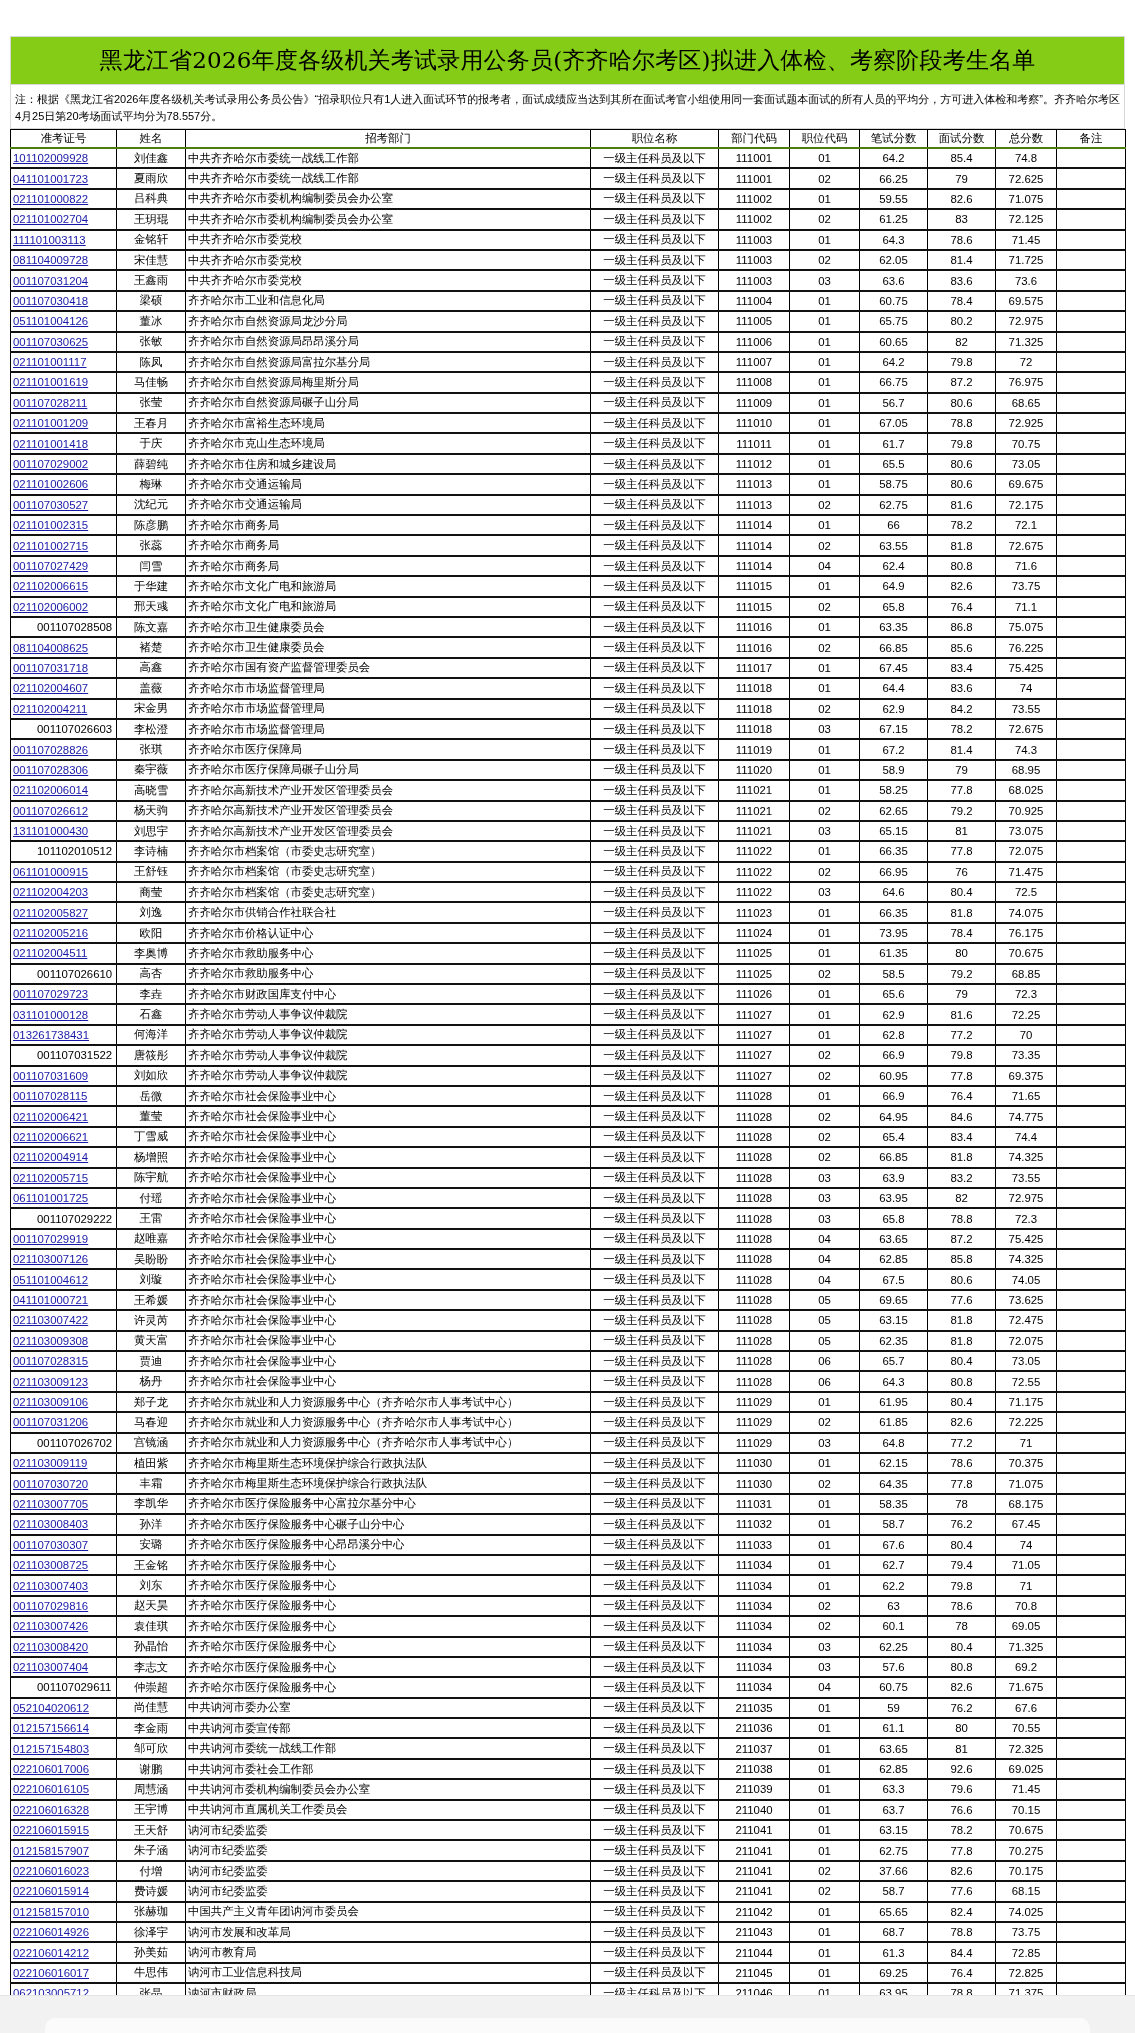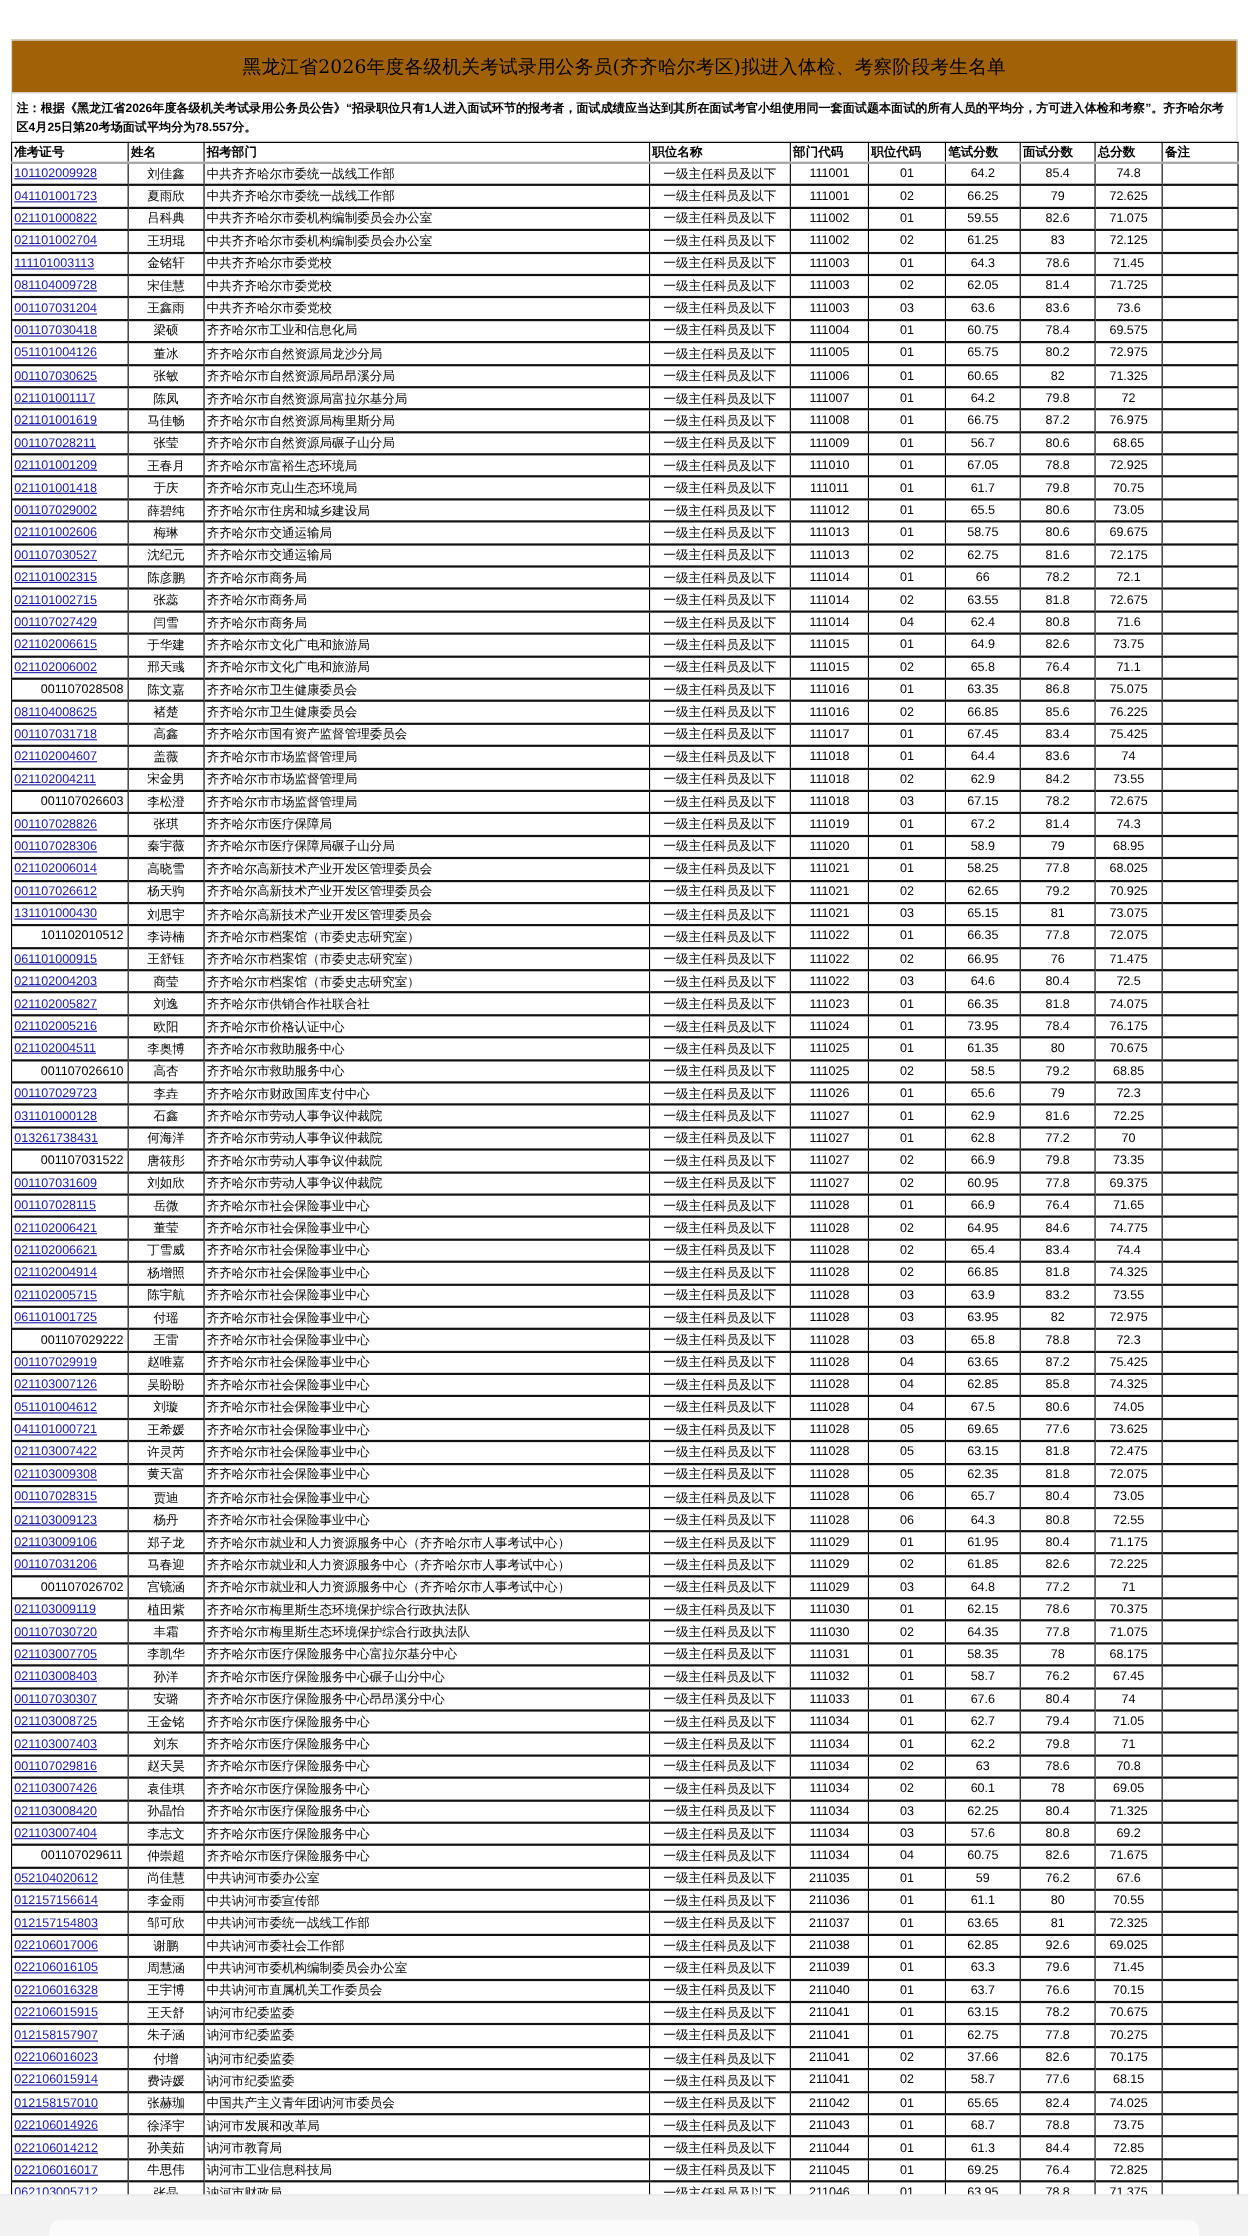--- a/index.html
+++ b/index.html
@@ -1,22 +1,22 @@
 <!DOCTYPE html>
 <html><head>
 <meta charset="utf-8">
 <style>
   html, body { margin: 0; padding: 0; background: #ffffff; }
   body { width: 1135px; height: 2033px; overflow: hidden; position: relative; font-family: "Liberation Sans", "DejaVu Sans", sans-serif; color: #000; }
   .page { position: absolute; left: 10px; top: 36px; width: 1115px; }
-  .title-box { border: 1px solid #d8d8d8; border-bottom: none; height: 47px; display: flex; align-items: center; justify-content: center; font-family: "DejaVu Serif", "Liberation Serif", serif; font-size: 17px; letter-spacing: 0.2px; background: #a16207; }
-  .note-box { border: 1px solid #d8d8d8; padding: 6px 4px 4px 4px; font-size: 11px; line-height: 17px; height: 41px; box-sizing: border-box; height: 45px; font-weight: bold; }
+  .title-box { border: 1px solid #d8d8d8; border-bottom: none; height: 47px; display: flex; align-items: center; justify-content: center; font-family: "DejaVu Serif", "Liberation Serif", serif; font-size: 23px; letter-spacing: 0.2px; background: #84cc16; }
+  .note-box { border: 1px solid #d8d8d8; padding: 6px 4px 4px 4px; font-size: 11px; line-height: 17px; height: 41px; box-sizing: border-box; height: 45px; }
   table.grid { border-collapse: collapse; width: 1115px; table-layout: fixed; font-size: 11.4px; }
   table.grid th, table.grid td { border: 1px solid #000; height: 18.4px; padding: 0 2px; white-space: nowrap; overflow: hidden; }
-  table.grid th { font-weight: bold; text-align: left; height: 17px; border-bottom: 2px solid #a3a3a3; }
+  table.grid th { font-weight: normal; text-align: center; height: 17px; border-bottom: 2px solid #4d7c0f; }
   table.grid td { border-bottom: 2px solid #111; }
   td.c { text-align: center; }
   td.l { text-align: left; padding-left: 4px; }
   td.id { text-align: left; padding-left: 2px; }
   a.idlink { color: #1a1aa8; text-decoration: underline; }
   span.idplain { color: #000; margin-left: 24px; }
   .bottom-bar { position: absolute; left: 0; top: 1995px; width: 1135px; height: 38px; background: #f2f2f2; border-top: 1px solid #e4e4e4; }
   .bottom-bar .pill { position: absolute; left: 45px; top: 22px; width: 1045px; height: 20px; background: #fbfbfb; border-radius: 10px 10px 0 0; }
 </style>
 </head>

